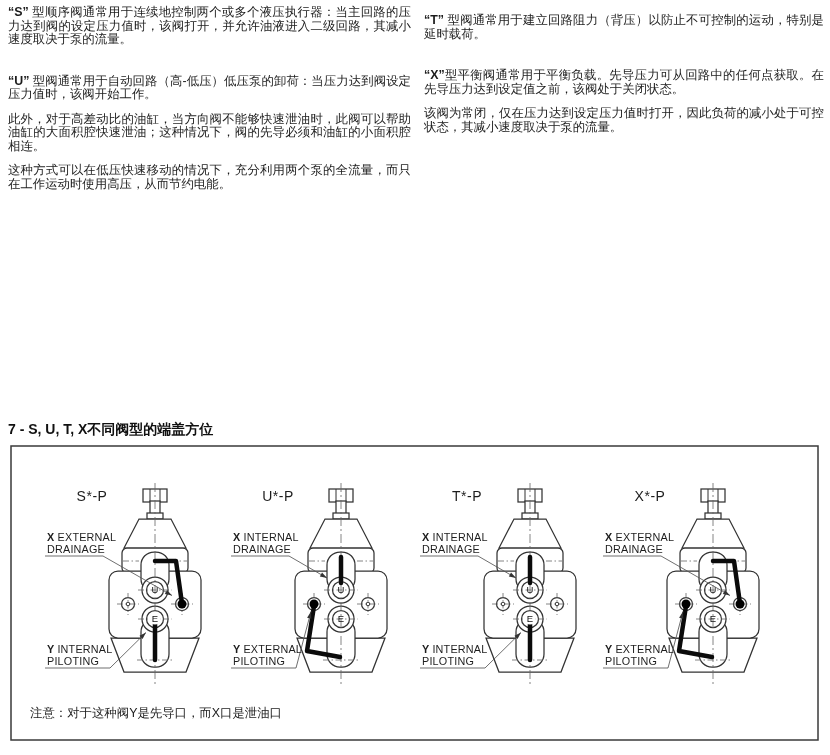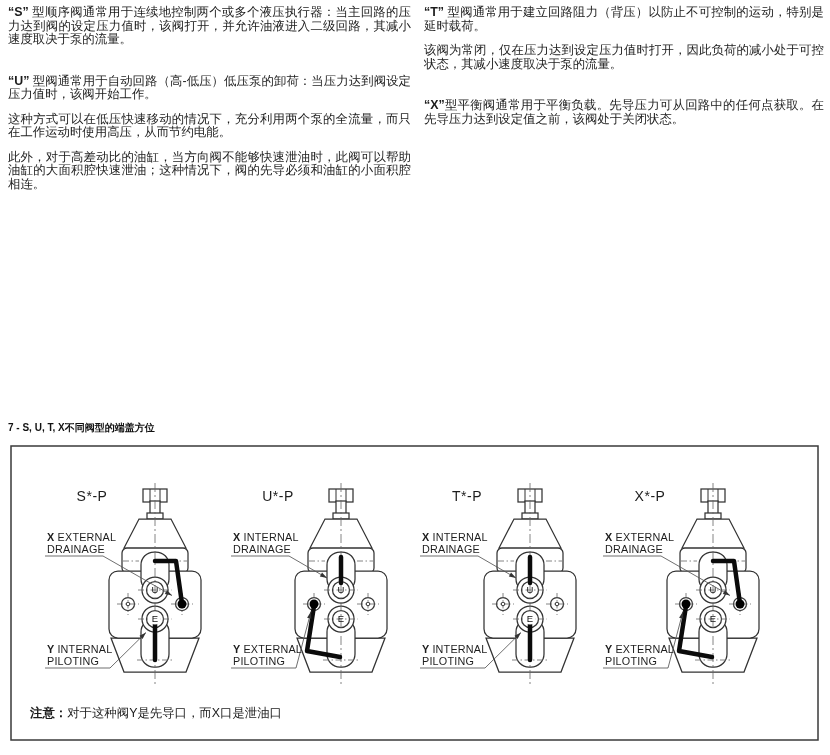--- a/index.html
+++ b/index.html
@@ -2,43 +2,43 @@
 <html><head>
 <meta charset="utf-8">
 <style>
   html,body{margin:0;padding:0;}
   body{
     width:830px;height:755px;background:#ffffff;position:relative;overflow:hidden;
     font-family:"Liberation Sans","DejaVu Sans",sans-serif;color:#1c1c1c;
   }
   .col{position:absolute;top:6px;font-size:12.4px;line-height:13.5px;text-align:justify;}
   .col-left{left:8px;width:403px;}
-  .col-right{left:424px;width:400px;}
+  .col-right{left:424px;width:400px;margin-top:8px;}
   .para{margin:0 0 11px 0;}
   .section-gap{margin-top:28px;}
   .para b{font-weight:bold;}
-  .fig-heading{position:absolute;left:8px;top:421px;font-size:10px;font-weight:bold;color:#111;}
+  .fig-heading{position:absolute;left:8px;top:421px;font-size:14px;font-weight:bold;color:#111;}
   .fig-note{position:absolute;left:30px;top:705px;font-size:12.4px;color:#1c1c1c;}
-  .fig-note b{font-weight:bold;}
+  .fig-note b{font-weight:normal;}
   #figure-svg{position:absolute;left:0;top:0;pointer-events:none;}
 </style>
 </head>
 <body>
 
 <div class="col col-left">
   <p class="para"><b>“S”</b><span> 型顺序阀通常用于连续地控制两个或多个液压执行器：当主回路的压力达到阀的设定压力值时，该阀打开，并允许油液进入二级回路，其减小速度取决于泵的流量。</span></p>
   <p class="para section-gap"><b>“U”</b><span> 型阀通常用于自动回路（高-低压）低压泵的卸荷：当压力达到阀设定压力值时，该阀开始工作。</span></p>
+  <p class="para"><span>此外，对于高差动比的油缸，当方向阀不能够快速泄油时，此阀可以帮助油缸的大面积腔快速泄油；这种情况下，阀的先导必须和油缸的小面积腔相连。</span></p>
   <p class="para"><span>这种方式可以在低压快速移动的情况下，充分利用两个泵的全流量，而只在工作运动时使用高压，从而节约电能。</span></p>
-  <p class="para"><span>此外，对于高差动比的油缸，当方向阀不能够快速泄油时，此阀可以帮助油缸的大面积腔快速泄油；这种情况下，阀的先导必须和油缸的小面积腔相连。</span></p>
 </div>
 
 <div class="col col-right">
   <p class="para"><b>“T”</b><span> 型阀通常用于建立回路阻力（背压）以防止不可控制的运动，特别是延时载荷。</span></p>
+  <p class="para section-gap"><b>“X”</b><span>型平衡阀通常用于平衡负载。先导压力可从回路中的任何点获取。在先导压力达到设定值之前，该阀处于关闭状态。</span></p>
   <p class="para"><span>该阀为常闭，仅在压力达到设定压力值时打开，因此负荷的减小处于可控状态，其减小速度取决于泵的流量。</span></p>
-  <p class="para section-gap"><b>“X”</b><span>型平衡阀通常用于平衡负载。先导压力可从回路中的任何点获取。在先导压力达到设定值之前，该阀处于关闭状态。</span></p>
 </div>
 
 <div class="fig-heading">7 - S, U, T, X不同阀型的端盖方位</div>
 
 <svg id="figure-svg" width="830" height="755" viewBox="0 0 830 755">
     <rect x="11" y="446" width="807" height="294" fill="none" stroke="#3a3a3a" stroke-width="1.5"></rect>
     <g>
       <rect fill="#fff" stroke="#333333" stroke-width="1.25" x="143" y="489" width="24" height="13"></rect>
       <line x1="150" y1="489" x2="150" y2="502" stroke="#333333" stroke-width="1"></line>
       <line x1="160" y1="489" x2="160" y2="502" stroke="#333333" stroke-width="1"></line>

